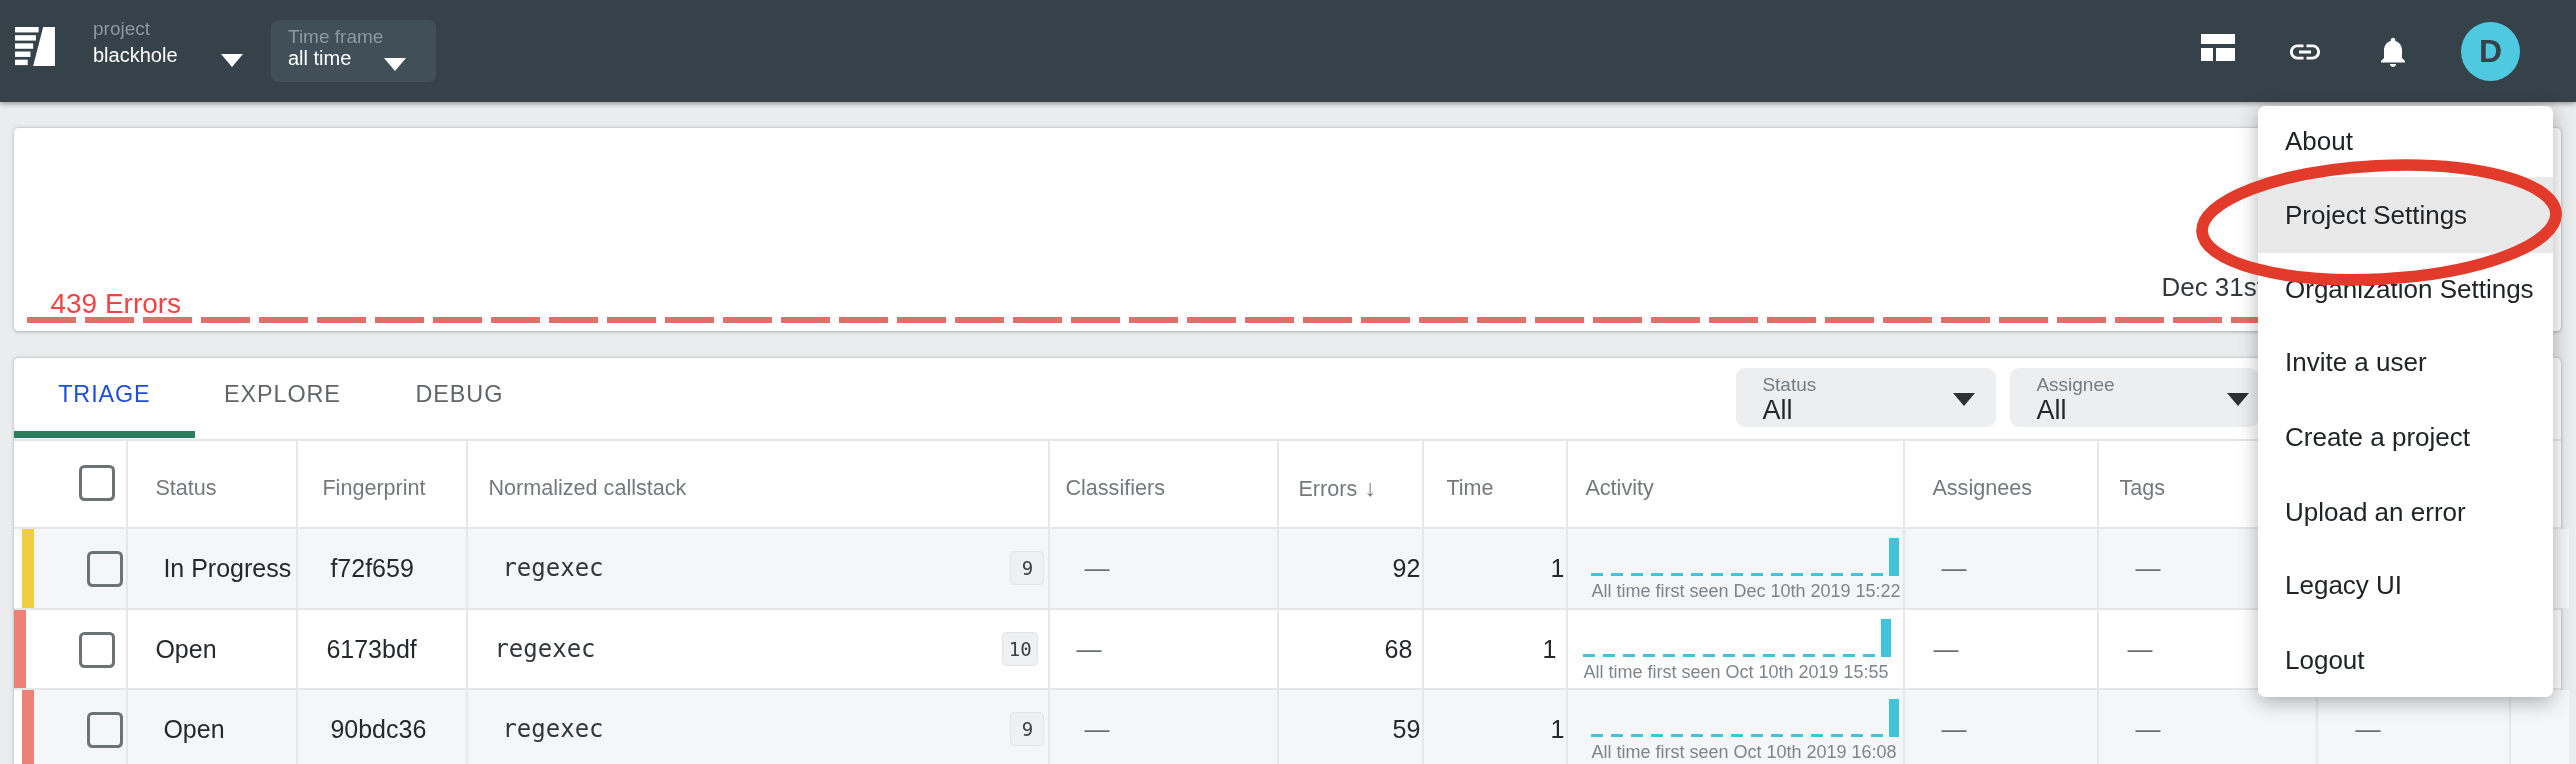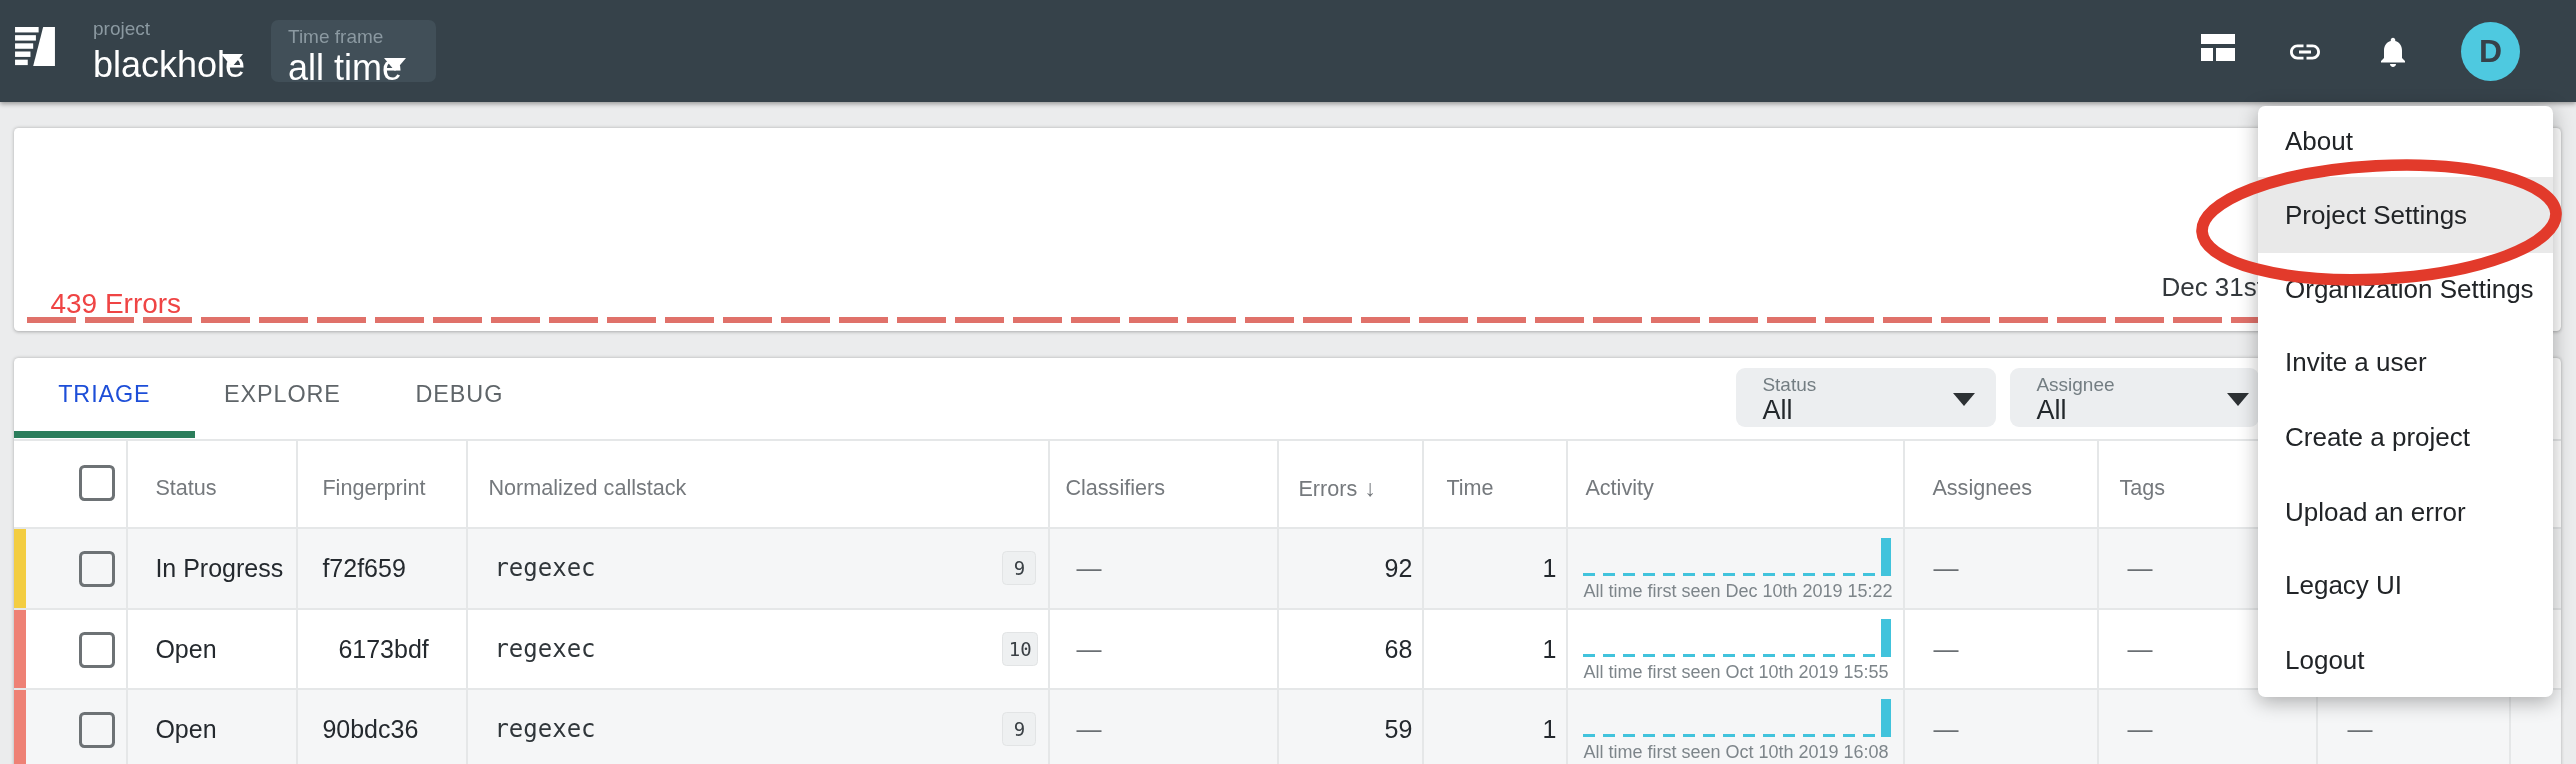--- a/index.html
+++ b/index.html
@@ -4,21 +4,21 @@
 <style>
   * { margin:0; padding:0; box-sizing:border-box; }
   html,body { width:2576px; height:765px; overflow:hidden;
     font-family:"Liberation Sans", sans-serif; background:#ebeced; }
   .abs { position:absolute; }
 
   
   #topbar { position:absolute; left:0; top:0; width:2576px; height:102px;
     background:#36424a; z-index:5; box-shadow:0 1.8px 4.5px rgba(0,0,0,.35); }
   .tb-label { color:#8b99a1; font-size:19px; }
-  .tb-value { color:#ffffff; font-size:36px; }
+  .tb-value { color:#ffffff; font-size:20px; }
   .caret { width:0; height:0; border-left:11.7px solid transparent;
     border-right:11.7px solid transparent; border-top:13.5px solid #ffffff; }
   .tb-box { position:absolute; background:#414f58; border-radius:7.2px; }
   #filters-input { position:absolute; left:443px; top:20px; width:1639px; height:62px;
     background:#414f58; border:none; border-radius:7.2px; color:#e8edef;
     font-size:26px; padding-left:21.6px; outline:none;
     font-family:"Liberation Sans", sans-serif; }
   #filters-input::placeholder { color:#7f8e96; }
   .tb-icon { position:absolute; top:34px; }
   .avatar { position:absolute; left:2461px; top:21.6px; width:59px; height:59px;
@@ -55,21 +55,21 @@
 
   
   #grid { position:absolute; left:0; top:81px; width:2547px; height:333px; }
   .vline { position:absolute; top:1.8px; bottom:0; width:1.8px; background:#e5e7e8; }
   .hline { position:absolute; left:0; width:2547px; height:1.8px; background:#e5e7e8; }
   .hrow { position:absolute; left:0; top:1.8px; width:2547px; height:86px; }
   .hcell { position:absolute; top:34px; font-size:21.6px; color:#75797d; white-space:nowrap; }
   .sort-glyph { font-size:23.4px; color:#75797d; padding-left:7.2px; }
 
   .row { position:absolute; left:0; width:2547px; height:79px; }
-  .row.alt { background:#f5f6f7; }
+  .row.alt { background:#f5f6f7;margin-left:8px; }
   .sevbar { position:absolute; left:0; top:0; width:11.7px; height:100%; }
   .checkbox { position:absolute; left:65px; width:36px; height:36px;
     border:3.6px solid #6d7275; border-radius:5.4px; background:transparent; }
   .cell { position:absolute; font-size:25px; color:#24292e; white-space:nowrap; }
   .mono { font-family:"DejaVu Sans Mono", monospace; font-size:24px; color:#30363a; }
   .badge { position:absolute; left:988px; top:21.6px; min-width:34px; height:34px;
     background:#eef0f1; border:0.9px solid #e2e4e5; border-radius:4.5px;
     font-family:"DejaVu Sans Mono", monospace; font-size:19px; color:#3a4045;
     display:flex; align-items:center; justify-content:center; padding:0 5.4px; }
   .num { text-align:right; width:144px; }
@@ -203,21 +203,21 @@
       <div class="cell dash" style="left:1919px;top:25px">—</div>
       <div class="cell dash" style="left:2113px;top:25px">—</div>
       <div class="cell dash" style="left:2333px;top:25px">—</div>
     </div>
     <div class="hline" style="top:169px"></div>
 
     <div class="row" style="top:171px;height:80px">
       <div class="sevbar" style="background:#ee8175"></div>
       <div class="checkbox" style="top:21.6px"></div>
       <div class="cell" style="left:141px;top:25px">Open</div>
-      <div class="cell" style="left:324px;top:25px">6173bdf</div>
+      <div class="cell" style="left:312px;top:25px">6173bdf</div>
       <div class="cell mono" style="left:480px;top:25px">regexec</div>
       <div class="badge">10</div>
       <div class="cell dash" style="left:1062px;top:25px">—</div>
       <div class="cell num" style="left:1254px;top:25px">68</div>
       <div class="cell num" style="left:1398px;top:25px">1</div>
       <div class="spark-dash"></div>
       <div class="spark-bar"></div>
       <div class="spark-caption">All time first seen Oct 10th 2019 15:55</div>
       <div class="cell dash" style="left:1919px;top:25px">—</div>
       <div class="cell dash" style="left:2113px;top:25px">—</div>

